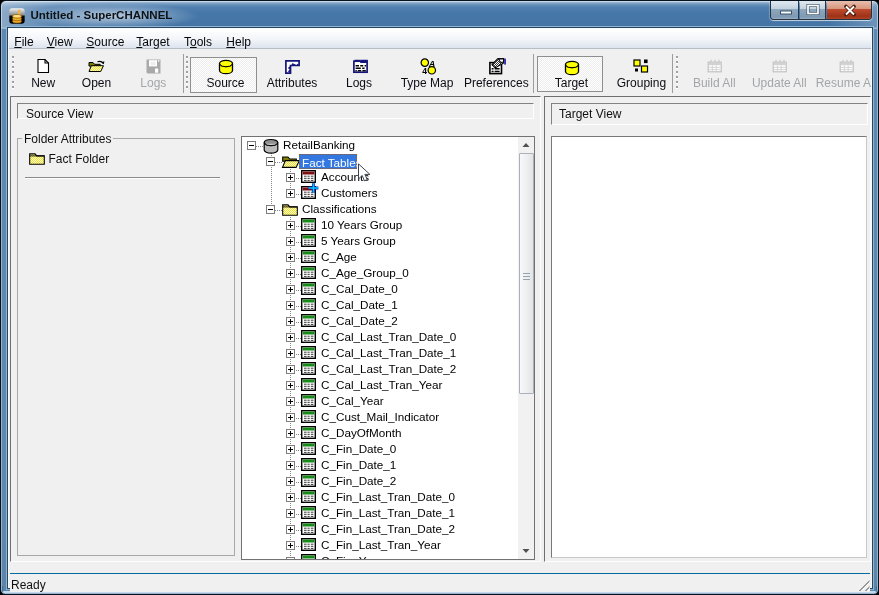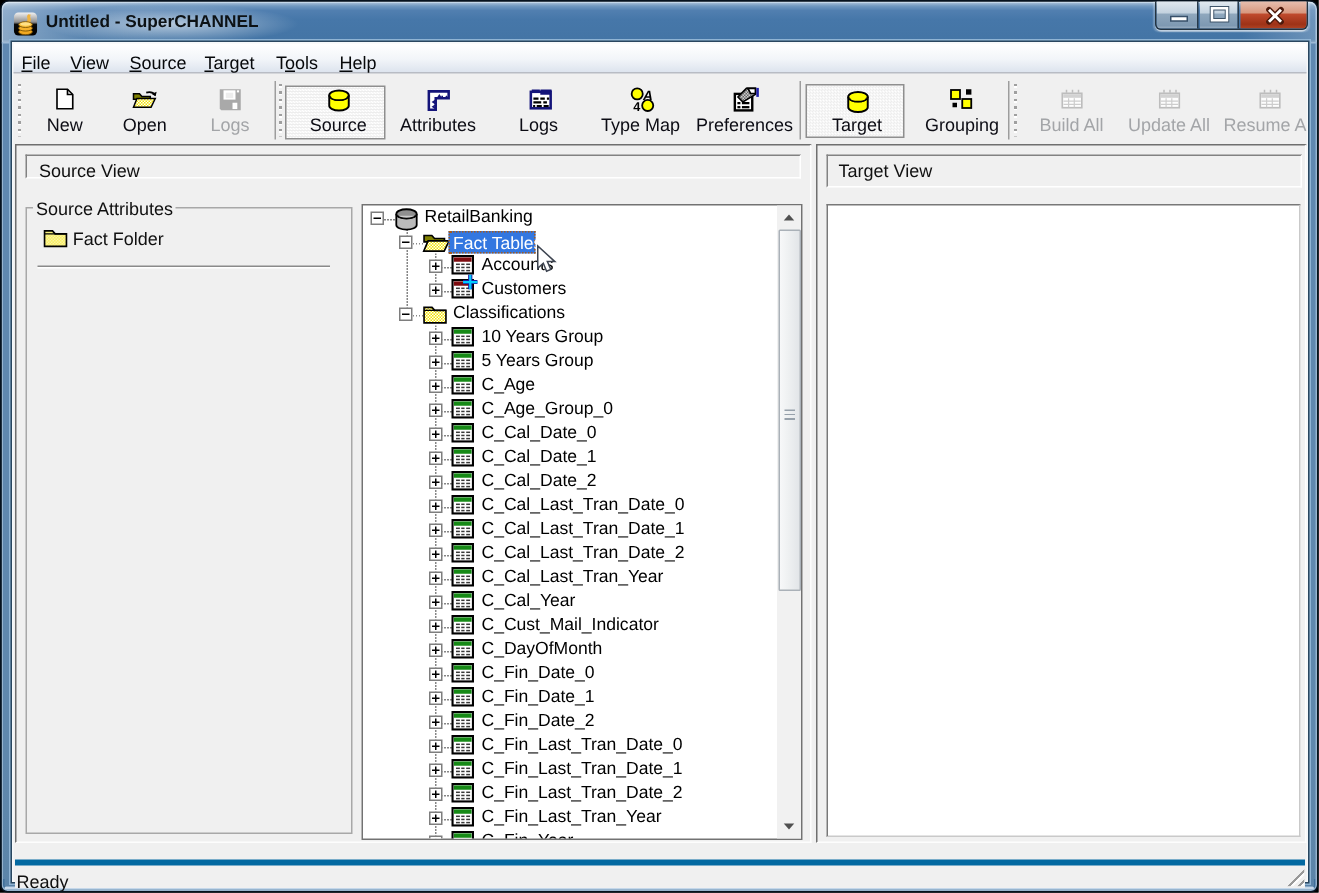--- a/index.html
+++ b/index.html
@@ -64,21 +64,21 @@
 .sel span { position:absolute; left:2px; top:0.5px; font-size:11.7px; color:#fff; white-space:nowrap; }
 .cur { position:absolute; z-index:40; }
 
 #sbar { position:absolute; left:276px; top:0; width:16px; height:422px; background:#f1f1f1; }
 .sbtn { position:absolute; left:0; width:16px; height:17px; background:#f1f1f1; }
 #sthumb { position:absolute; left:0.5px; top:16px; width:15px; height:241px; border:1px solid #aab1b8;
   background:linear-gradient(to right,#f7f8f9, #eff1f2 40%, #e2e5e8 100%); border-radius:1px; }
 #sgrip { position:absolute; left:3.5px; top:119px; width:7px; height:8px;
   background:repeating-linear-gradient(to bottom,#97a1ab 0 1px, transparent 1px 3px); }
 
-#status { position:absolute; left:1px; top:544px; width:859.5px; height:19px; background:#f0f0f0; border-top:4px solid #0369a1; }
+#status { position:absolute; left:1px; top:544px; width:859.5px; height:19px; background:#f0f0f0; border-top:1px solid #0369a1; }
 #status span { position:absolute; left:1px; top:3.5px; font-size:12px; color:#101010; }
 #rgrip { position:absolute; right:0px; bottom:1px; width:14px; height:14px;
   background:repeating-linear-gradient(135deg, #f0f0f0 0 2px, #999999 2px 3.4px, #fcfcfc 3.4px 4.7px);
   clip-path:polygon(100% 0, 100% 100%, 0 100%); }
 svg { position:absolute; overflow:visible; }
 </style></head><body>
 <svg width="0" height="0" style="position:absolute">
 <defs>
 <pattern id="ychk" width="2" height="2" patternUnits="userSpaceOnUse">
   <rect width="2" height="2" fill="#ffffff"></rect>
@@ -303,21 +303,21 @@
         <path d="M2,8.4 h11.5 M2,10.6 h11.5 M5.4,6.5 v6 M9.2,6.5 v6" stroke="#cdcdcd" stroke-width="0.8" fill="none"></path>
         <path d="M4,0.8 v2 M8,0.8 v2 M12,0.8 v2" stroke="#bdbdbd" stroke-width="1"></path>
       </svg>
       <div class="tlabd" style="left:837px;top:25.5px">Resume All</div>
     </div>
     <div class="panel" id="srcpanel" style="left:1px;top:67px;width:531px;height:466px">
       <div class="hdr" style="left:6px;top:6px;width:517px;height:16px">
           <span style="left:8px">Source View</span>
         </div>
       <div id="grpbox"></div>
-      <div id="grplab">Source Attributes</div>
+      <div id="grplab">Folder Attributes</div>
       <svg style="left:18px;top:54px" width="16" height="14">
           <use href="#fold"></use>
         </svg>
       <span id="ffrow" style="left:37.5px;top:55px">Fact Folder</span>
       <div id="fsep1"></div>
         <div id="fsep2"></div>
       <div id="tree">
         <div id="treein">
 <div class="vdot" style="left:28.5px;top:16px;height:56.5px"></div>
 <div class="vdot" style="left:48px;top:32px;height:24.5px"></div>

